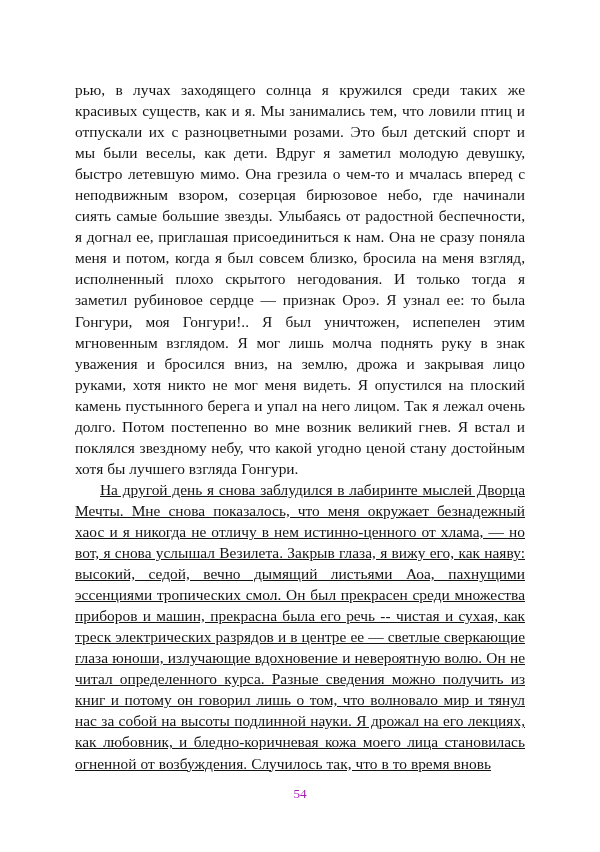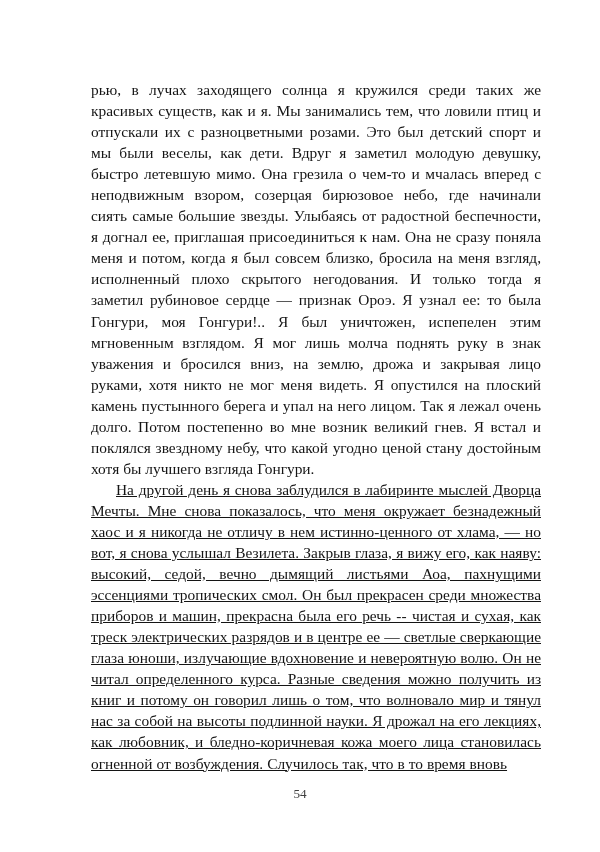--- a/index.html
+++ b/index.html
@@ -25,21 +25,20 @@
     width: 600px;
     height: 852px;
     background: #ffffff;
   }
 
   .text-block {
     position: absolute;
     left: 75px;
     top: 79px;
     width: 450px;
-    margin-left: 16px;
   }
 
   .para {
     margin: 0;
     text-align: justify;
     text-justify: inter-word;
     font-size: 15.4px;
     line-height: 21.05px;
     letter-spacing: 0.01px;
     word-spacing: 0.1px;
@@ -52,21 +51,21 @@
   }
 
   .folio {
     position: absolute;
     left: 0;
     top: 786px;
     width: 600px;
     text-align: center;
     font-size: 13.2px;
     line-height: 16px;
-    color: #404040;
+    color: #a21caf;
     font-family: "Liberation Serif", "DejaVu Serif", serif;
   }
 </style>
 </head>
 <body>
 
 <div class="page">
 
   <div class="text-block">
 

